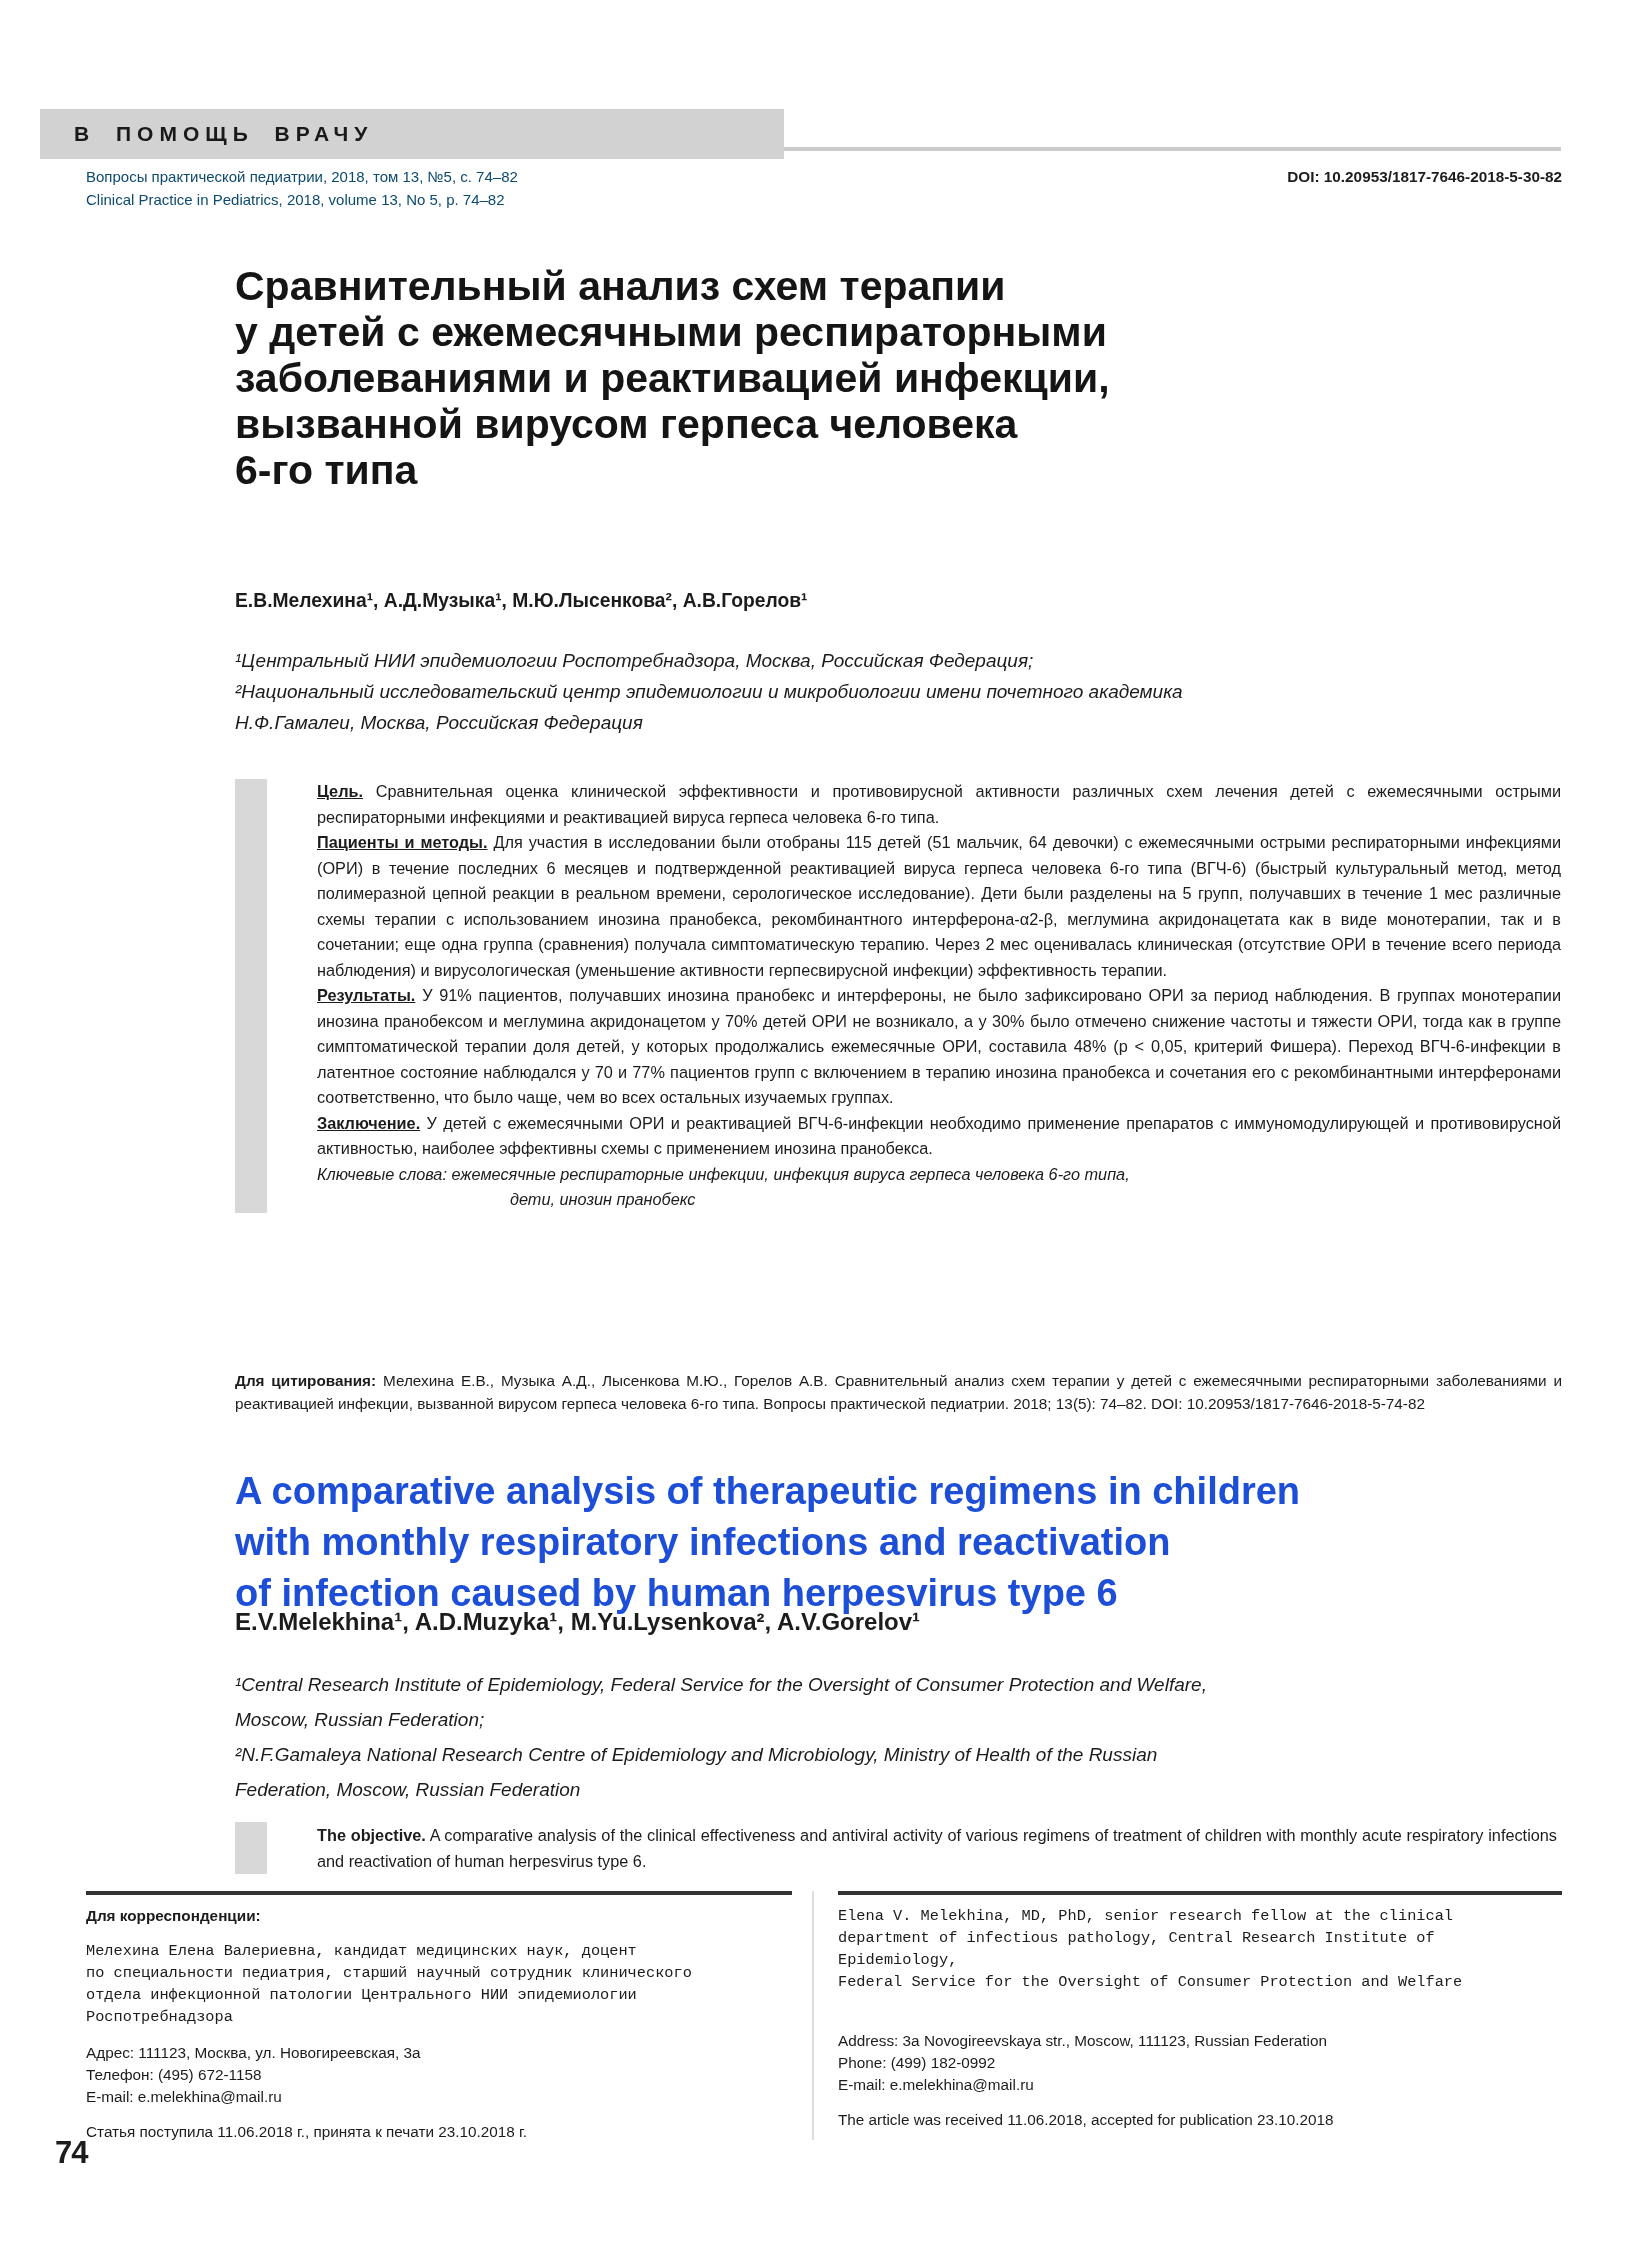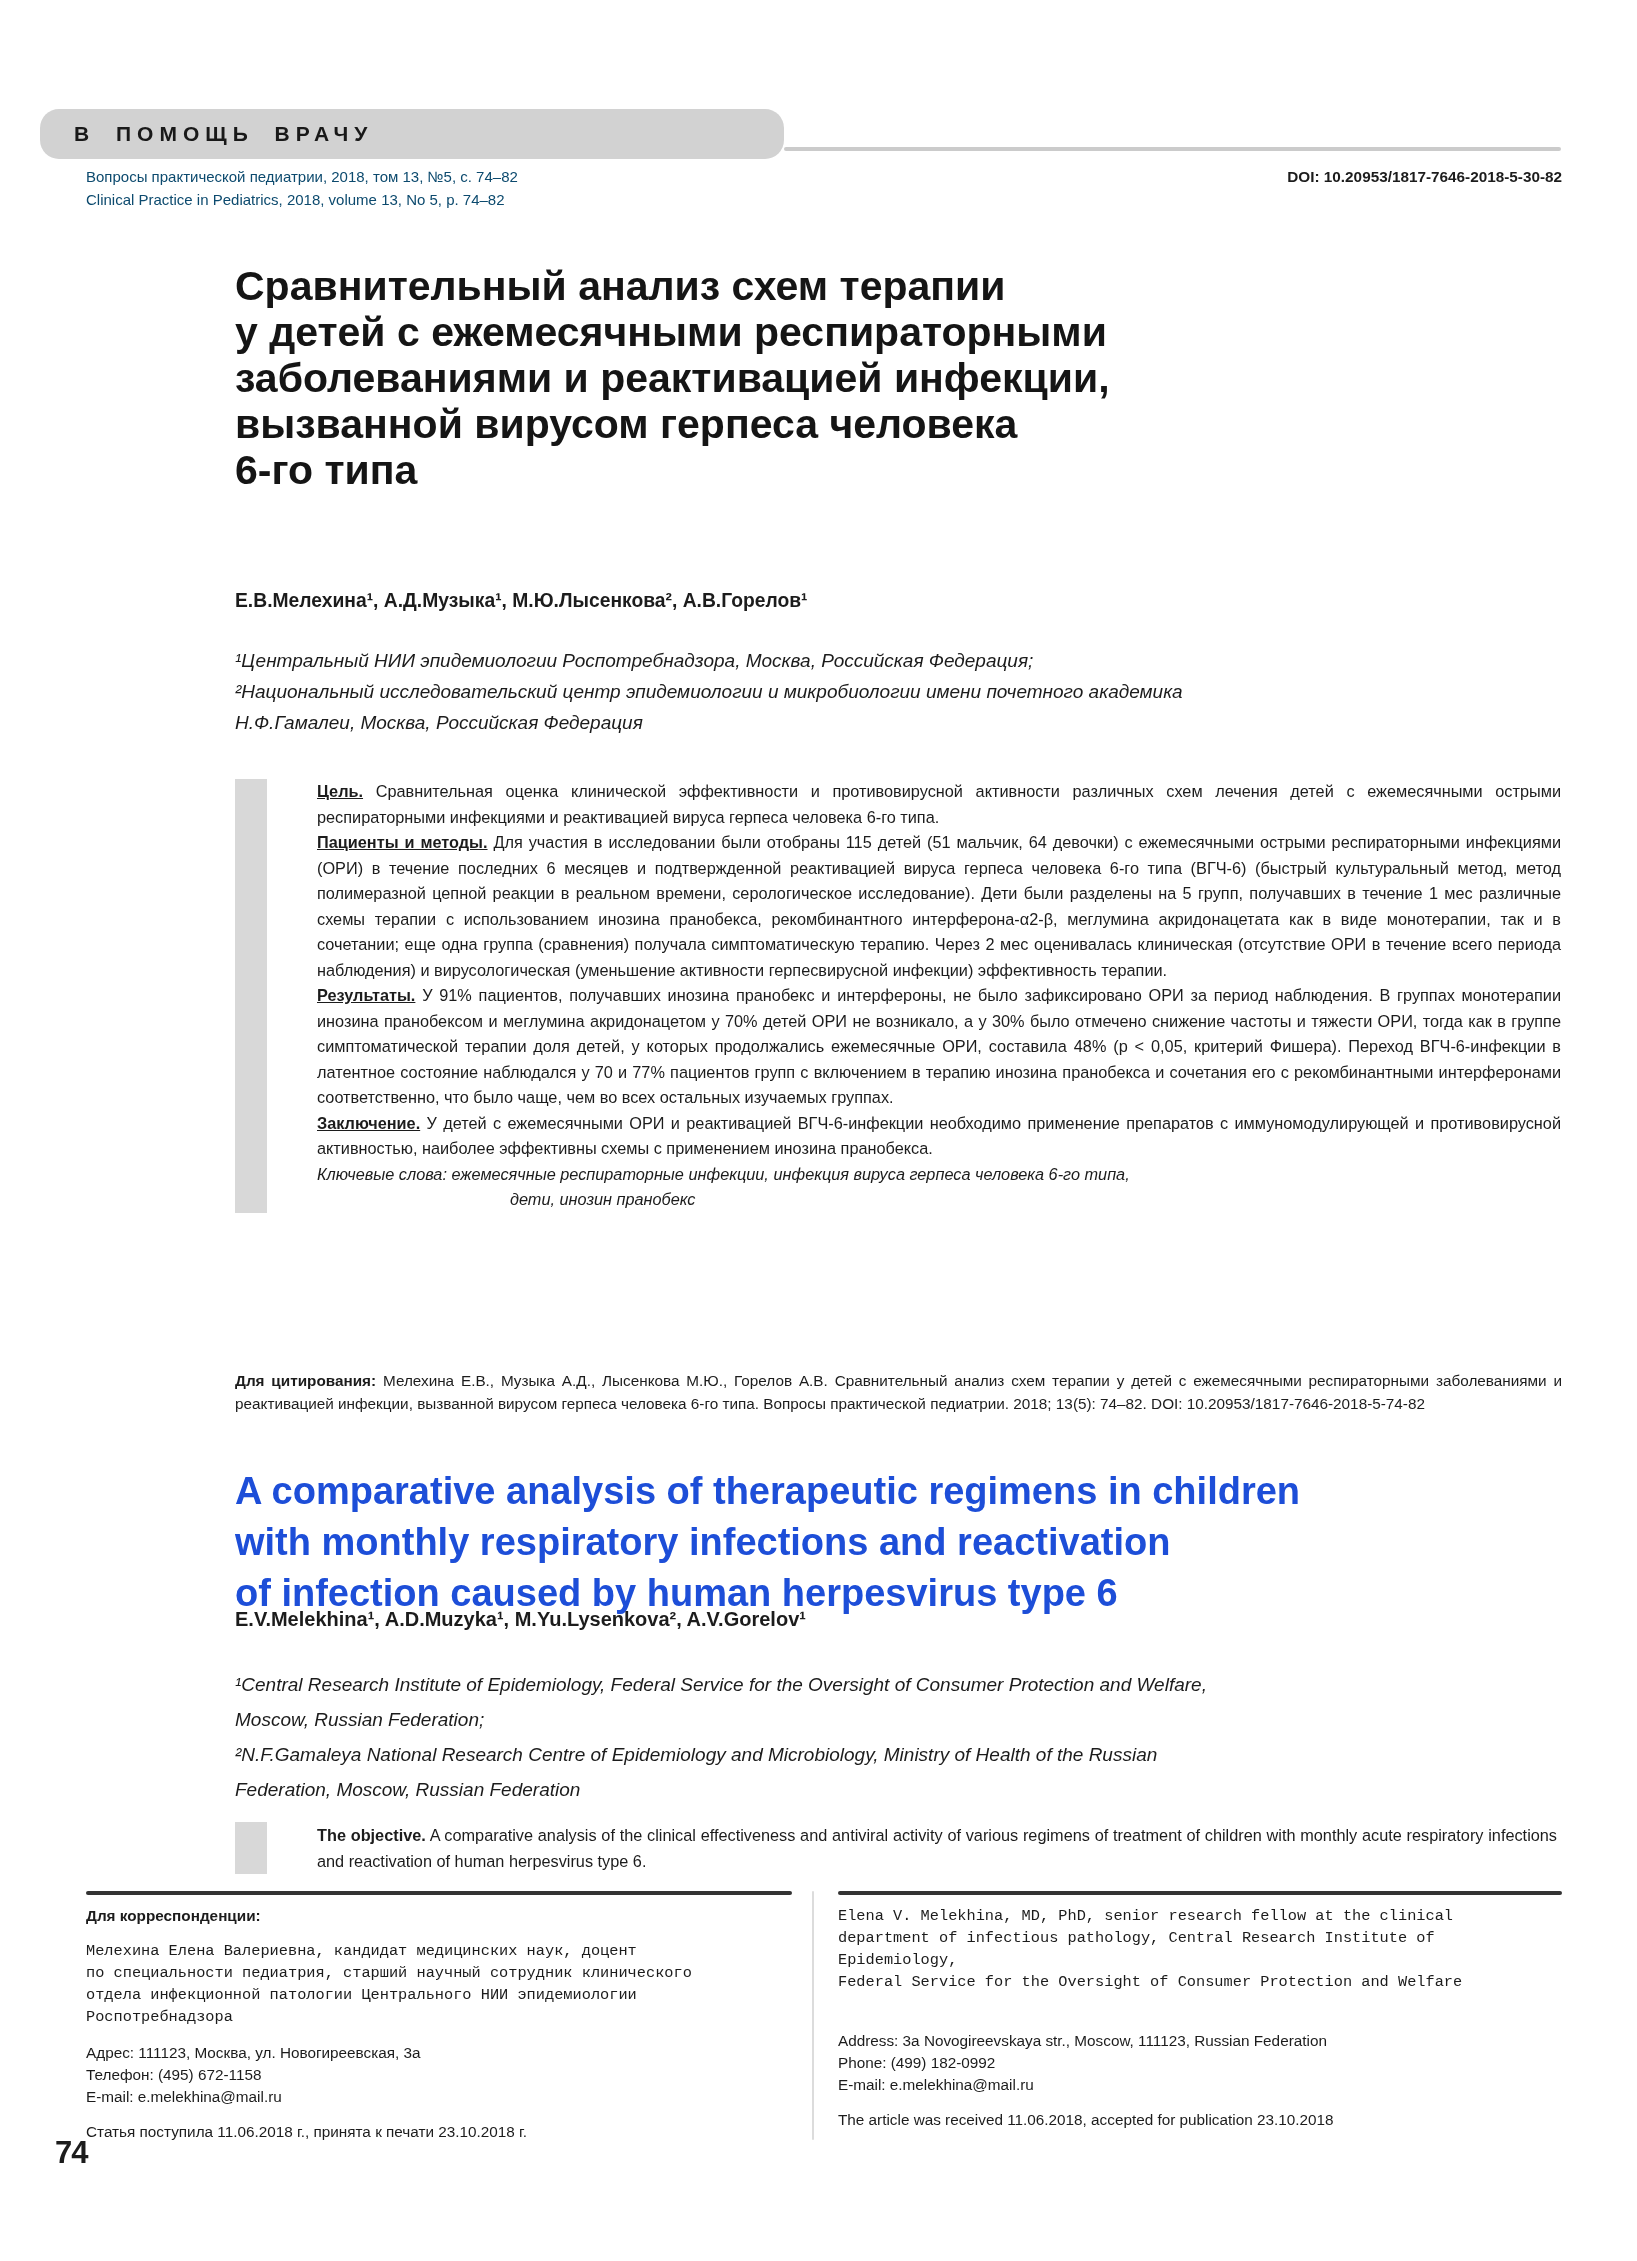--- a/index.html
+++ b/index.html
@@ -1,20 +1,20 @@
 <!DOCTYPE html>
 <html lang="ru"><head>
 <meta charset="utf-8">
 <style>
   html,body{margin:0;padding:0;}
   body{
     width:1638px;height:2261px;position:relative;background:#ffffff;
     font-family:"Liberation Sans", sans-serif;color:#1c1c1c;overflow:hidden;
   }
-  .abs{position:absolute;border-radius:19px;}
+  .abs{position:absolute;}
   
   .section-bar{
     left:40px;top:109px;width:744px;height:50px;background:#d2d2d2;
     display:flex;align-items:center;padding-left:34px;box-sizing:border-box;
   }
   .section-bar-label{
     font-weight:bold;font-size:21px;letter-spacing:6px;word-spacing:9px;color:#191919;
   }
   .section-bar-line{left:784px;top:147px;width:777px;height:4px;background:#cbcbcb;}
   .journal-info{left:86px;top:165px;font-size:15px;line-height:23px;color:#0c4a6e;}
@@ -37,21 +37,21 @@
   .abs-keywords{font-style:italic;text-align:left;}
   .kw2{margin-left:193px;}
   
   .citation{left:235px;top:1369px;width:1327px;font-size:15.3px;line-height:23px;text-align:justify;}
   .citation b{font-weight:bold;}
   
   .en-title{
     left:235px;top:1434px;width:1366px;font-size:38px;line-height:51px;font-weight:bold;
     white-space:pre-line;color:#1d4ed8;
   }
-  .en-authors{left:235px;top:1608px;width:1327px;font-size:20px;font-weight:bold;}
+  .en-authors{left:235px;top:1608px;width:1327px;font-size:24px;font-weight:bold;}
   .en-affiliations{
     left:235px;top:1667px;width:1356px;font-size:19px;line-height:35px;
     font-style:italic;white-space:pre-line;
   }
   
   .objective{left:235px;top:1822px;width:1327px;display:flex;}
   .objective-body{margin-left:50px;width:1240px;font-size:16.3px;line-height:26px;text-align:justify;}
   
   .rule{height:4px;background:#333333;}
   .rule-left{left:86px;top:1891px;width:706px;}

